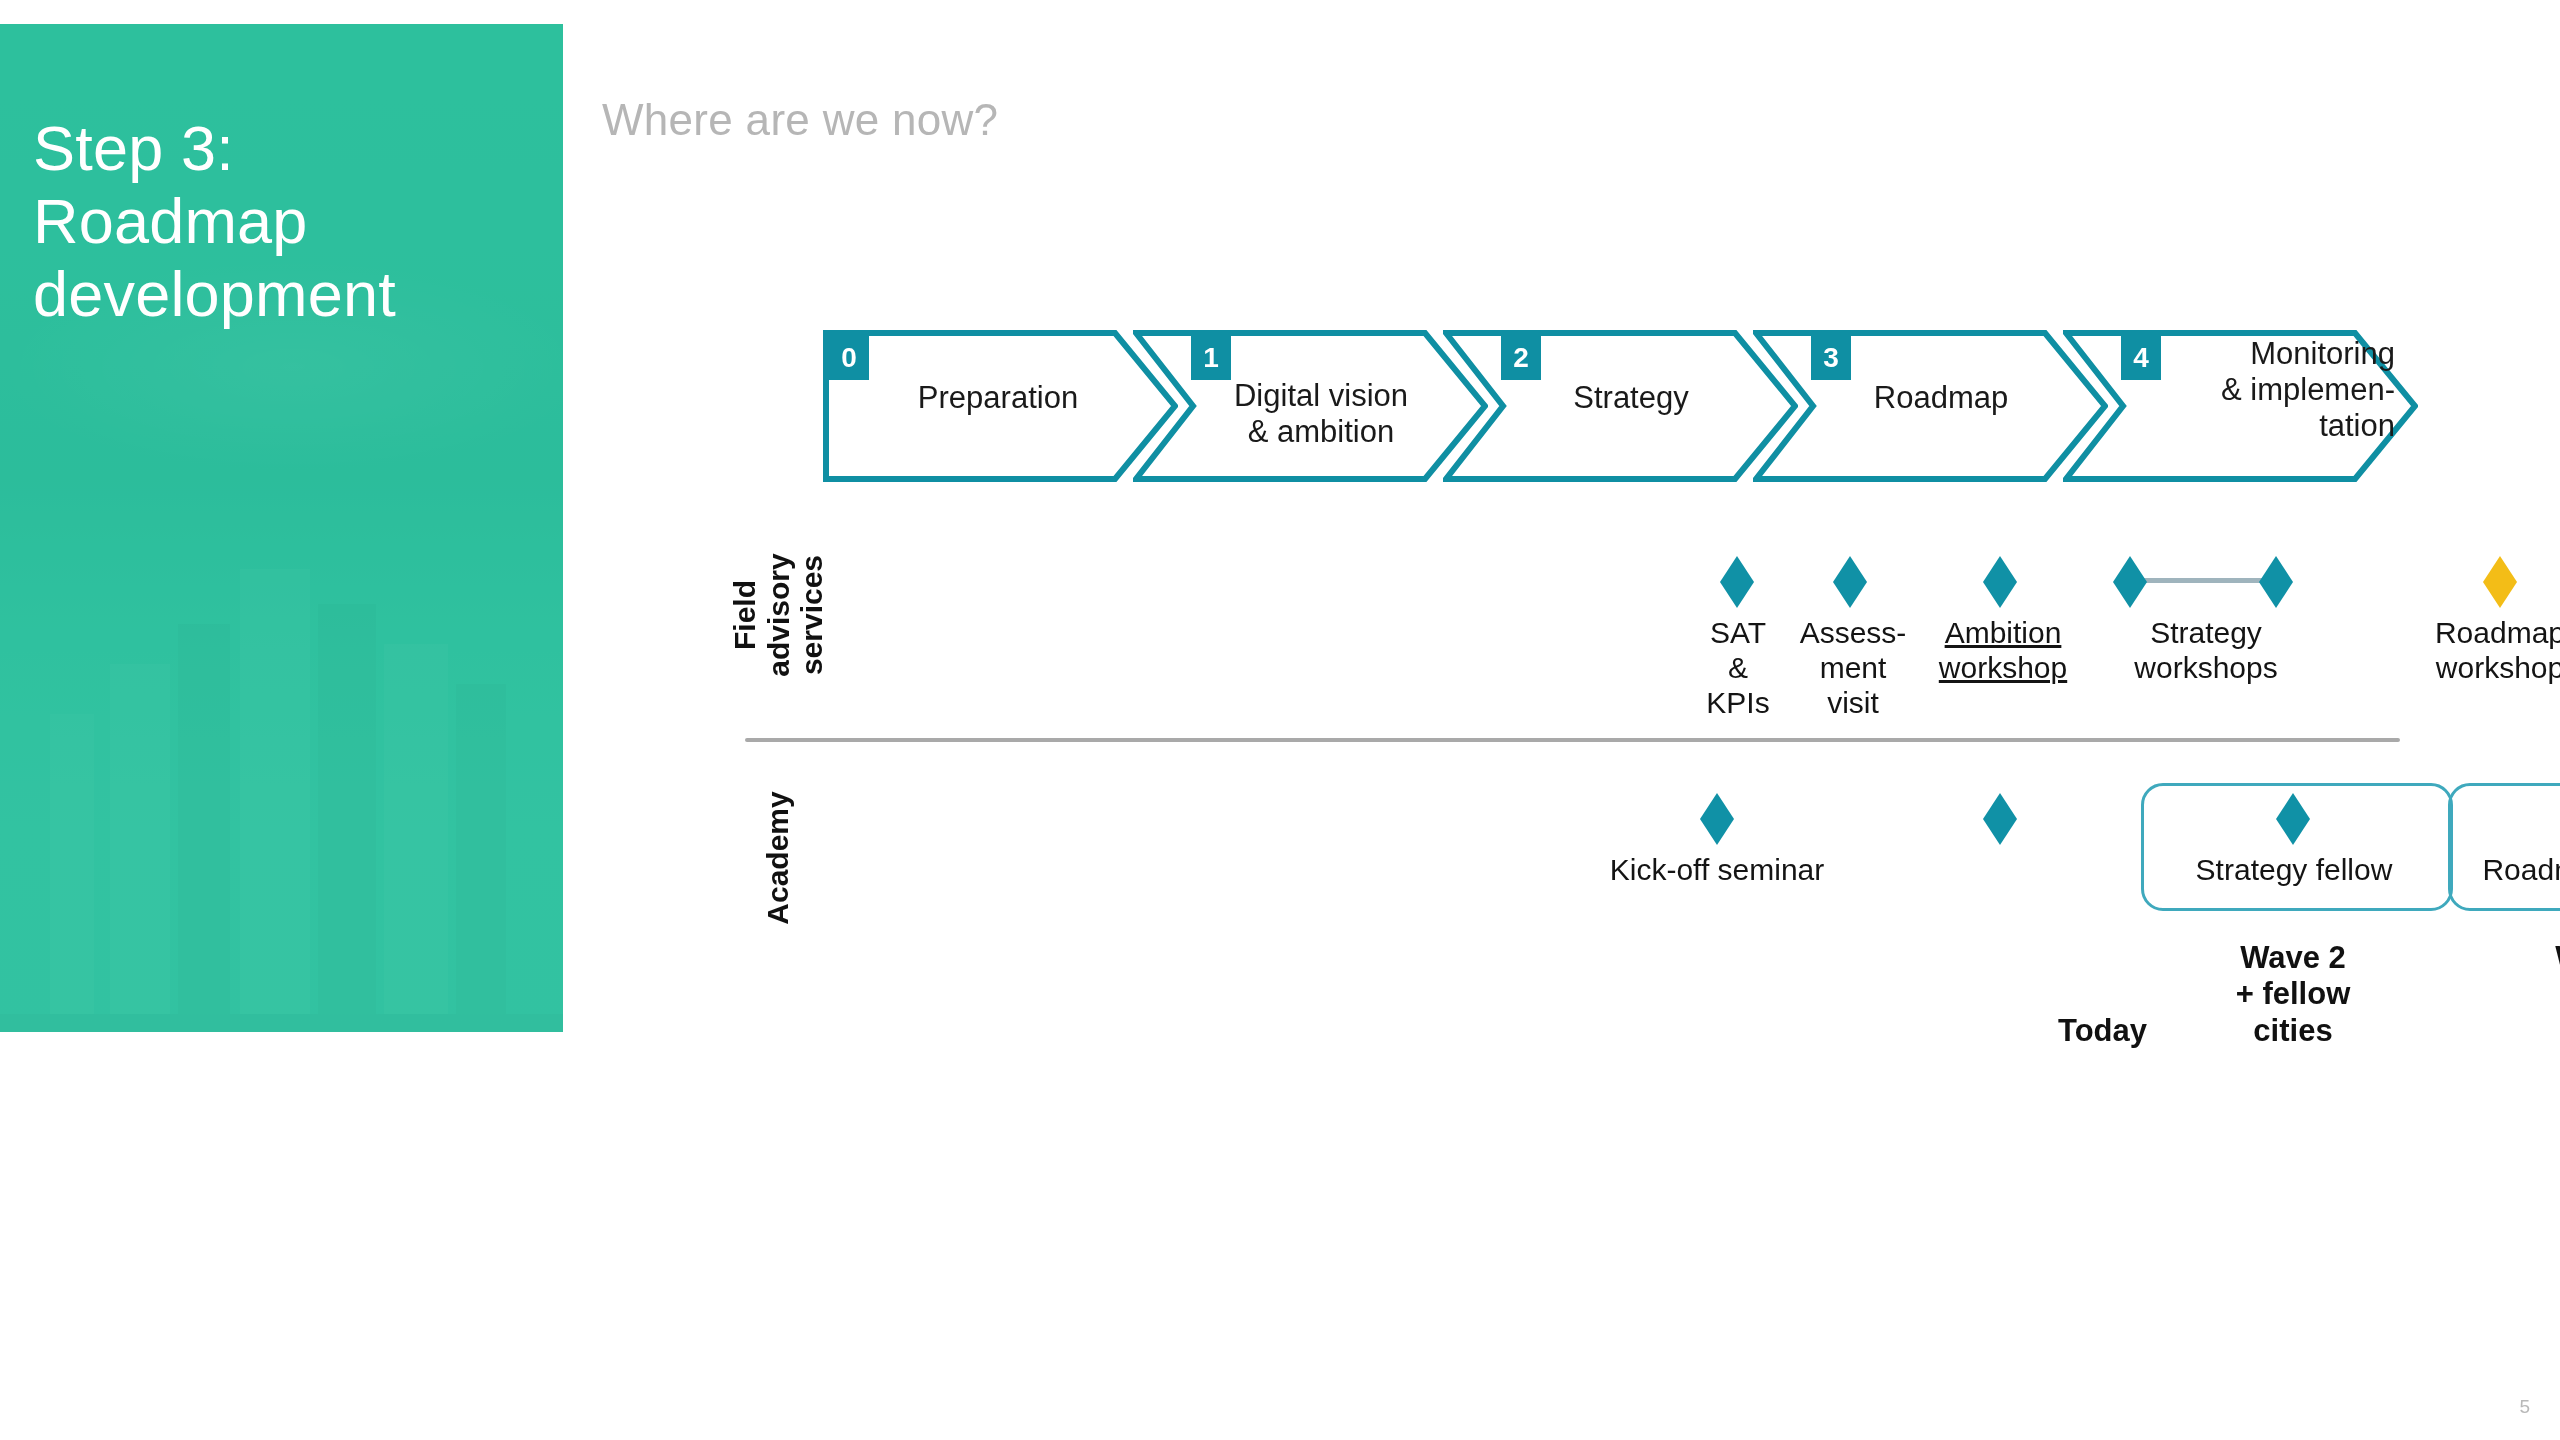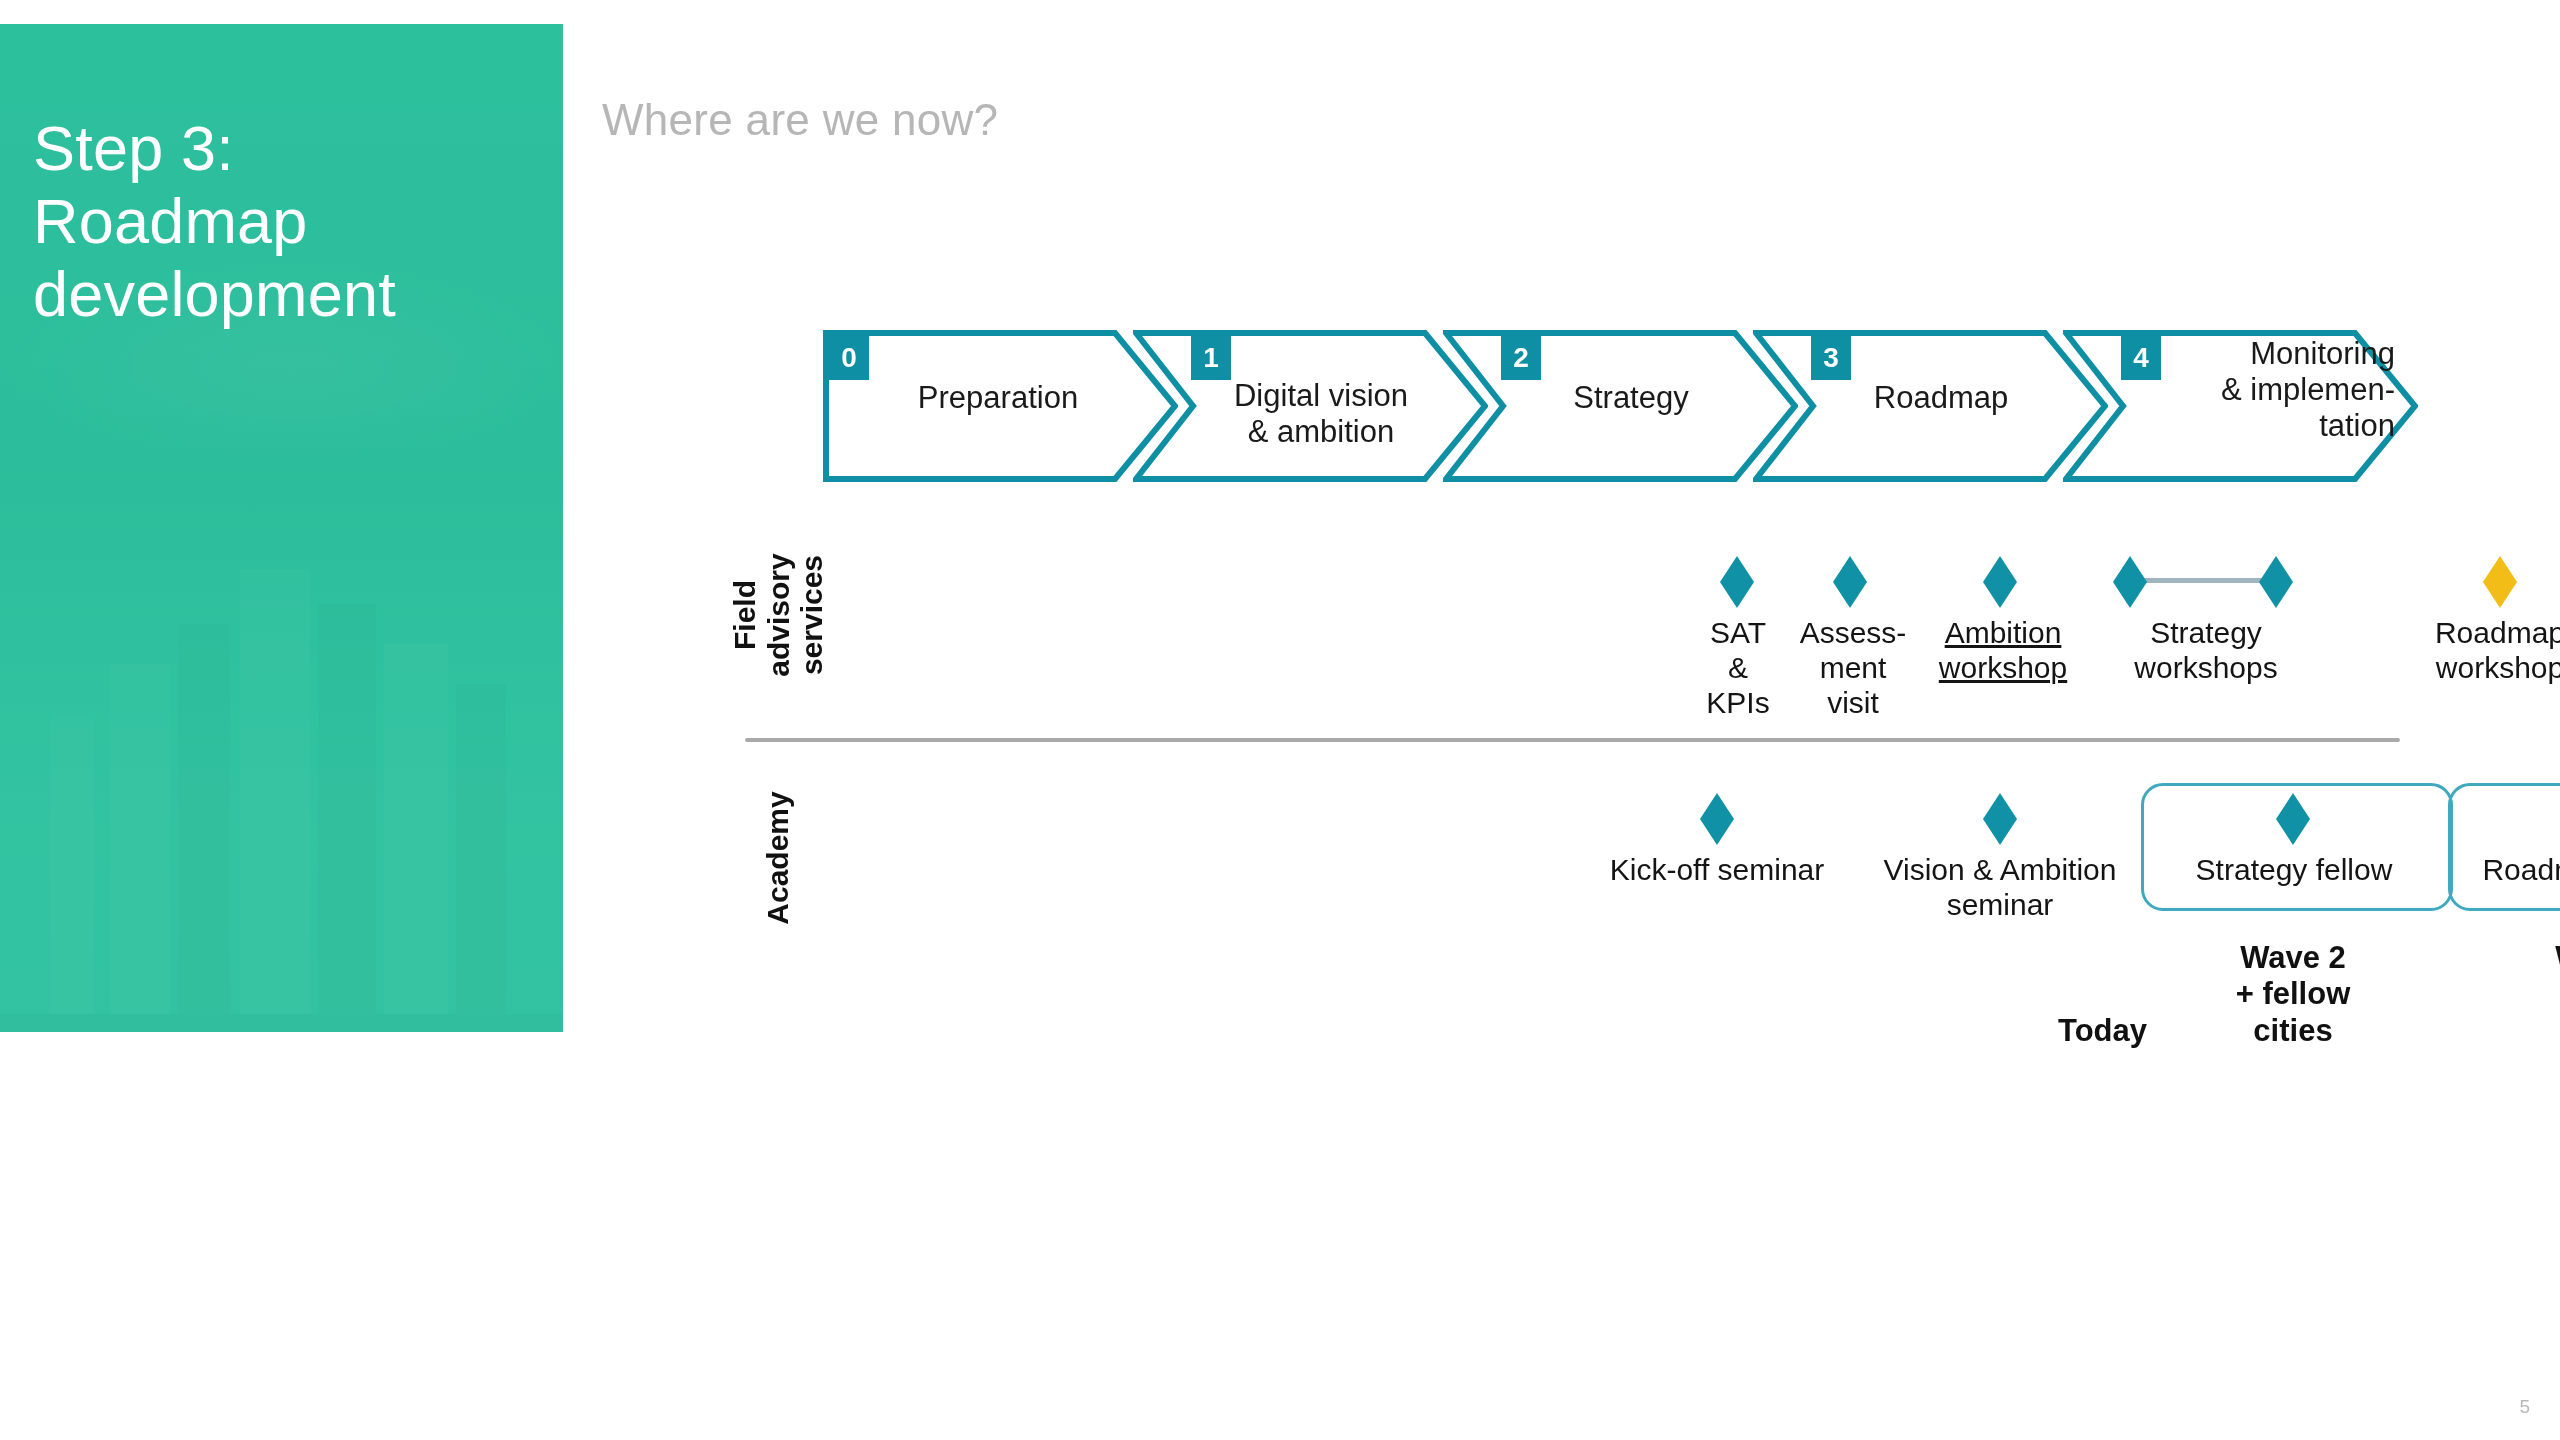--- a/index.html
+++ b/index.html
@@ -236,22 +236,20 @@
 workshop</div>
 
   <div class="dia" style="left:1137px;top:793px;width:34px;height:52px;">
       <i></i>
     </div>
   <div class="mk-label" style="left:1013px;top:852px;width:282px;">Kick-off seminar</div>
 
   <div class="dia" style="left:1420px;top:793px;width:34px;height:52px;">
       <i></i>
     </div>
-  <div class="mk-label" style="left:1293px;top:852px;width:288px;">Vision &amp; Ambition
-seminar</div>
 
   <div class="wavebox" style="left: 1578px; top: 783px; width: 306px; height: 122px;"></div>
   <div class="dia" style="left:1713px;top:793px;width:34px;height:52px;">
       <i></i>
     </div>
   <div class="mk-label" style="left:1590px;top:852px;width:282px;">Strategy fellow</div>
 
   <div class="wavebox" style="left: 1885px; top: 783px; width: 314px; height: 122px;"></div>
 
   <div class="mk-label" style="left:1897px;top:852px;width:290px;">Roadmap seminar</div>

